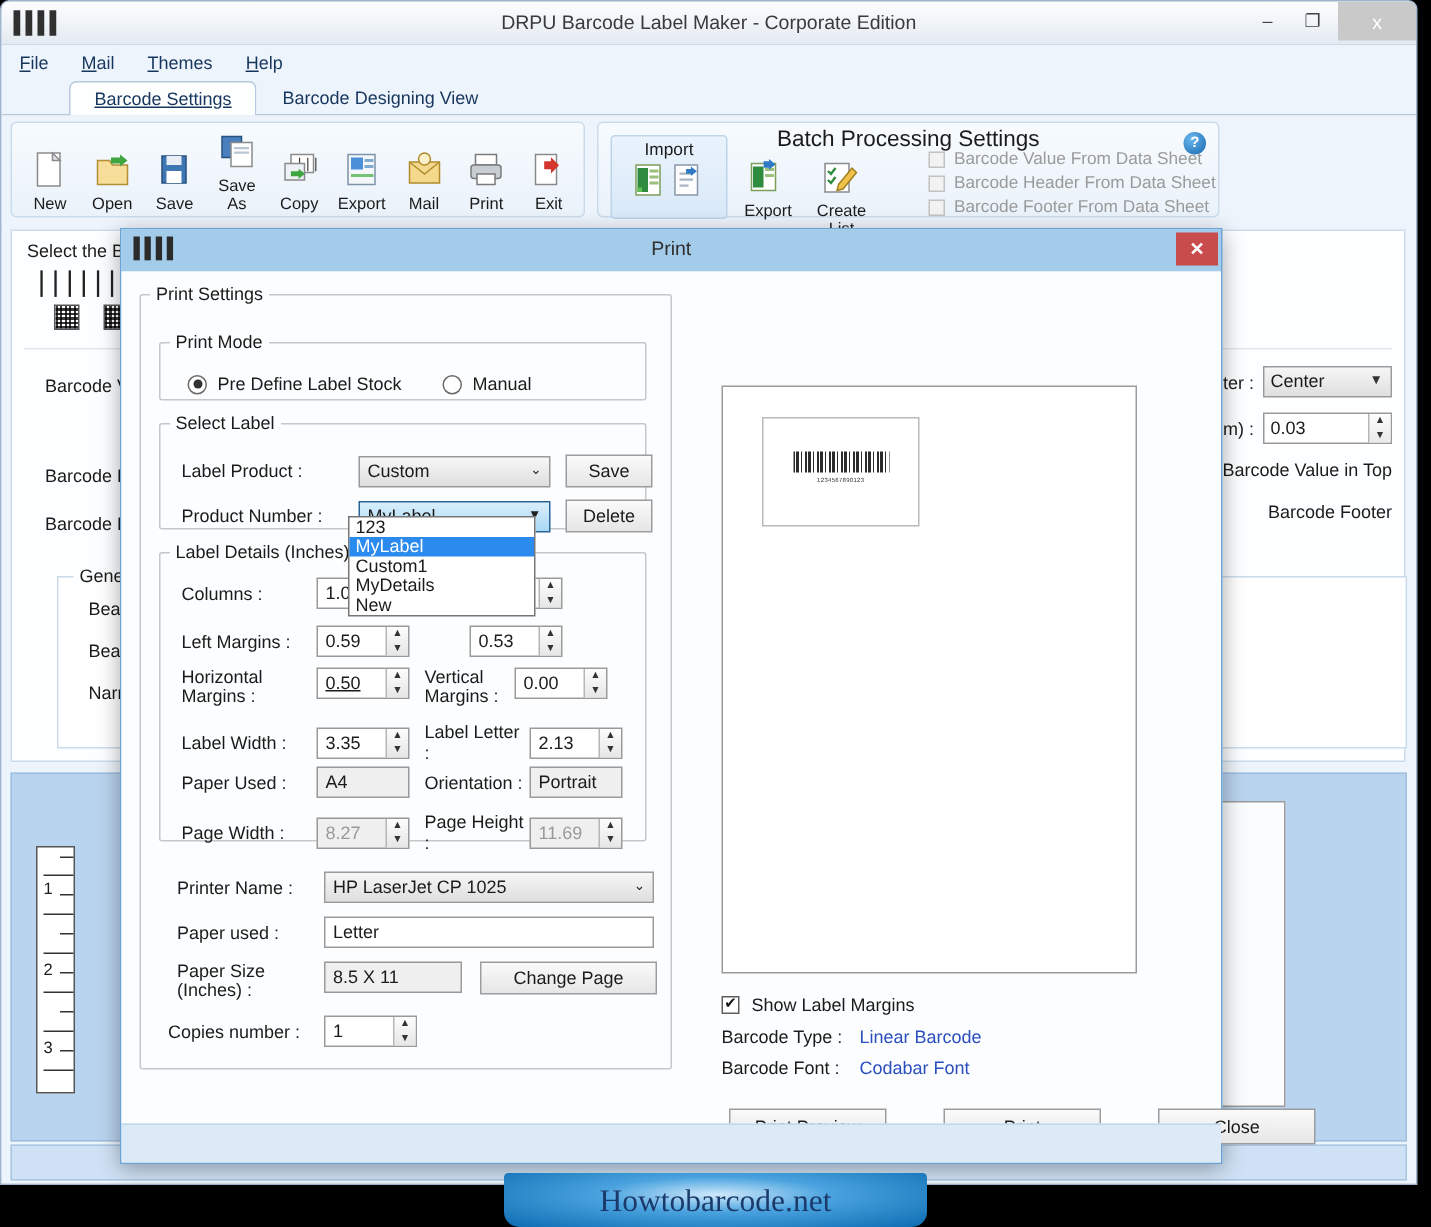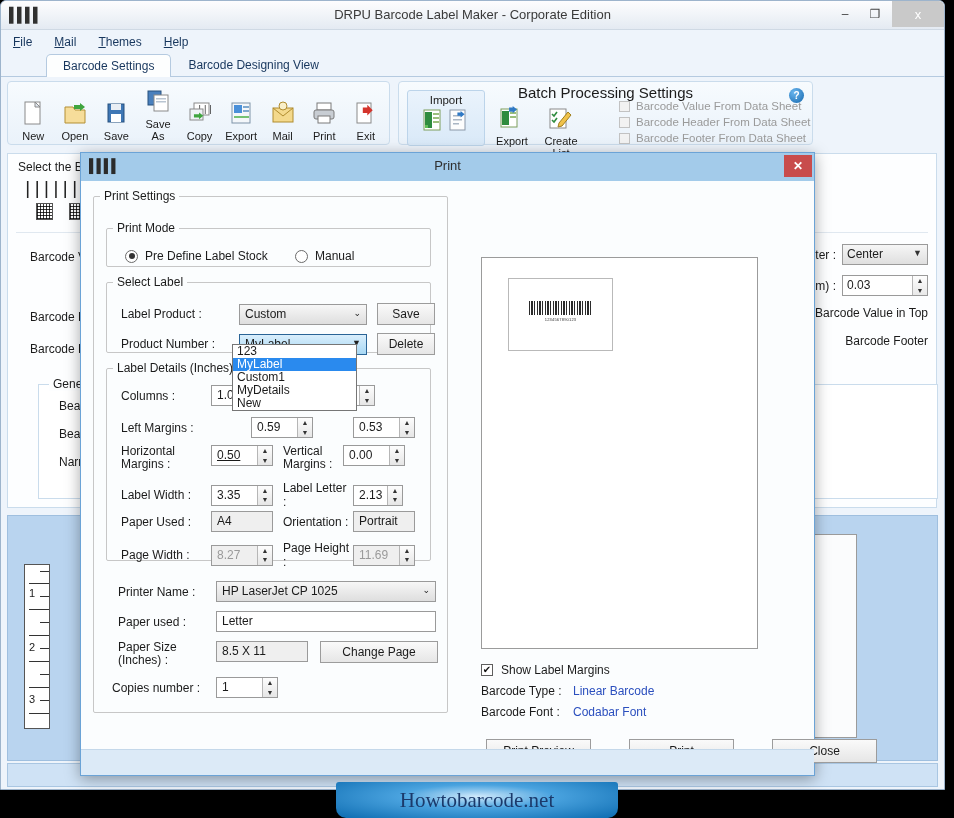--- a/index.html
+++ b/index.html
@@ -63,21 +63,21 @@
     display:flex; align-items:flex-end; gap:0;
     border-bottom:1px solid #b5cae0; background:#eef4fb;
   }
   .tab{
     height:23px; padding:0 16px; line-height:23px; font-size:12px;
     color:#17365d; border:1px solid transparent; border-bottom:none;
     border-radius:5px 5px 0 0; cursor:default;
   }
   .tab.active{
     background:#fdfefe; border-color:#b5cae0;
-    position:relative; top:1px;
+    position:relative; top:1px;text-decoration:underline;
   }
 
   
   #ribbon{
     height:72px; position:relative; padding:4px 6px;
     background:#eef4fb; display:flex; gap:8px;
   }
   .ribbon-group{
     border:1px solid #cadcec; border-radius:4px;
     background:linear-gradient(#f7fbfe,#eaf2fa);
@@ -657,21 +657,21 @@
             <span>1.00</span>
             <span class="sb">
                 <span>▲</span>
                 <span>▼</span>
               </span>
           </span>
         </div>
 
         <div class="row" style="left:14px; top:42px;">
           <span class="lab" style="width:90px;">Left Margins :</span>
-          <span class="txtbox spinner" style="width:62px;margin-left:40px;">
+          <span class="txtbox spinner" style="width:62px;">
             <span>0.59</span>
             <span class="sb">
                 <span>▲</span>
                 <span>▼</span>
               </span>
           </span>
           <span class="txtbox spinner" style="width:62px; margin-left:40px;">
             <span>0.53</span>
             <span class="sb">
                 <span>▲</span>
@@ -702,21 +702,21 @@
         <div class="row" style="left:14px; top:106px;">
           <span class="lab" style="width:90px;">Label Width :</span>
           <span class="txtbox spinner" style="width:62px;">
             <span>3.35</span>
             <span class="sb">
                 <span>▲</span>
                 <span>▼</span>
               </span>
           </span>
           <span class="lab" style="width:70px; margin-left:10px;">Label Letter :</span>
-          <span class="txtbox spinner" style="width:50px;">
+          <span class="txtbox spinner" style="width:62px;">
             <span>2.13</span>
             <span class="sb">
                 <span>▲</span>
                 <span>▼</span>
               </span>
           </span>
         </div>
 
         <div class="row" style="left:14px; top:136px;">
           <span class="lab" style="width:90px;">Paper Used :</span>

